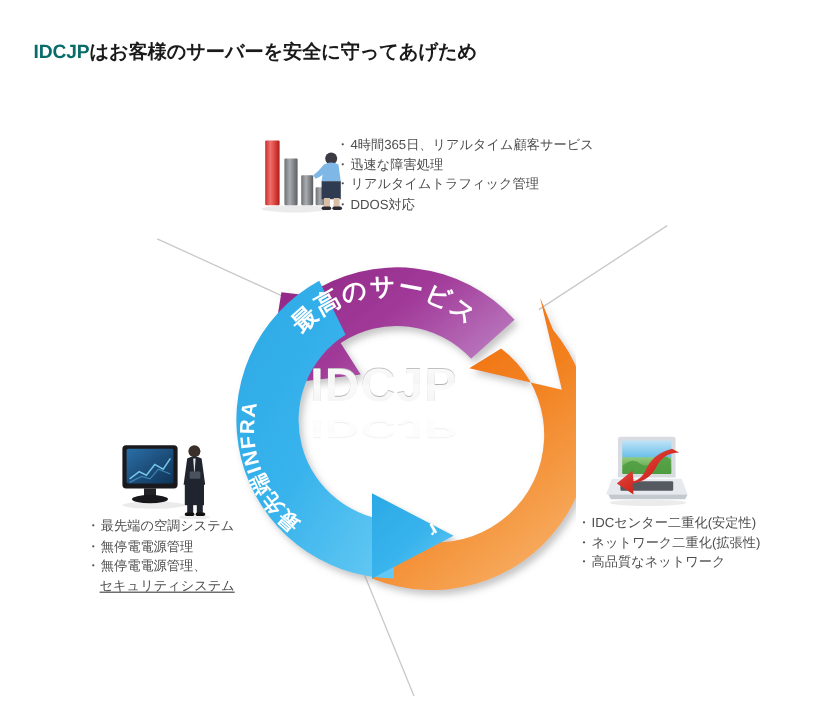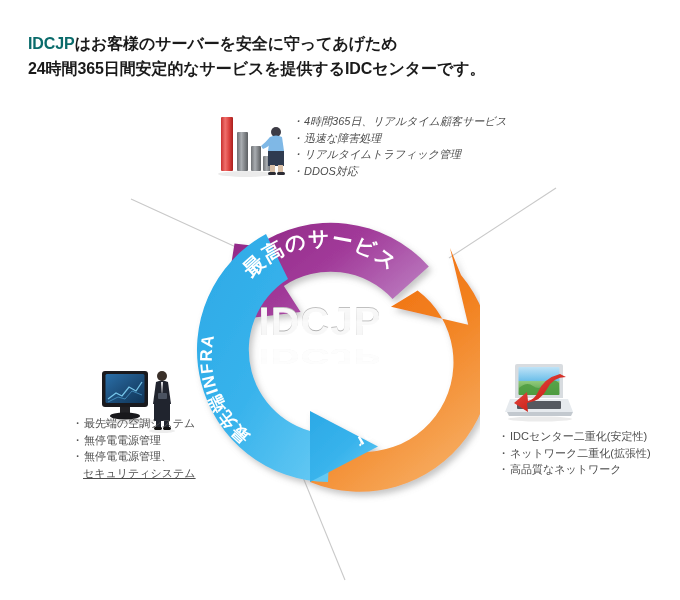--- a/index.html
+++ b/index.html
@@ -46,38 +46,37 @@
   }
 
   
   .bullets{position:absolute;}
   .bullets .b{
     font-size:11px;color:#4d4d4d;line-height:16.5px;white-space:nowrap;
   }
   .bullets .b .dot{margin-right:1px;}
   .bullets .b.cont{padding-left:11px;text-decoration:underline;}
 
-  #topBullets{left:292px;top:113px;font-style:italic;}
-  #rightBullets{left:498px;top:428px;}
-  #leftBullets{left:72px;top:415px;}
+  #topBullets{left:280px;top:113px;}
+  #rightBullets{left:481px;top:428px;}
+  #leftBullets{left:72px;top:431px;}
 
   
   .icon{position:absolute;}
   #iconChart{left:213px;top:108px;width:74px;height:72px;}
   #iconMonitor{left:98px;top:363px;width:84px;height:70px;}
   #iconLaptop{left:504px;top:358px;width:72px;height:66px;}
 </style>
 </head>
 <body>
 
 <div id="header">
   <div class="hl">
     <span class="brand">IDCJP</span><span>はお客様のサーバーを安全に守ってあげため</span>
   </div>
-  <div class="hl">24時間365日間安定的なサービスを提供するIDCセンターです。</div>
 </div>
 
 <div id="diagram">
 
   <svg id="connectors" viewBox="0 0 680 600">
     <line x1="131" y1="199" x2="249" y2="253" stroke="#c9c9c9" stroke-width="1.1"></line>
     <line x1="556" y1="188" x2="449" y2="258" stroke="#c9c9c9" stroke-width="1.1"></line>
     <line x1="345" y1="580" x2="300" y2="470" stroke="#c9c9c9" stroke-width="1.1"></line>
   </svg>
 

